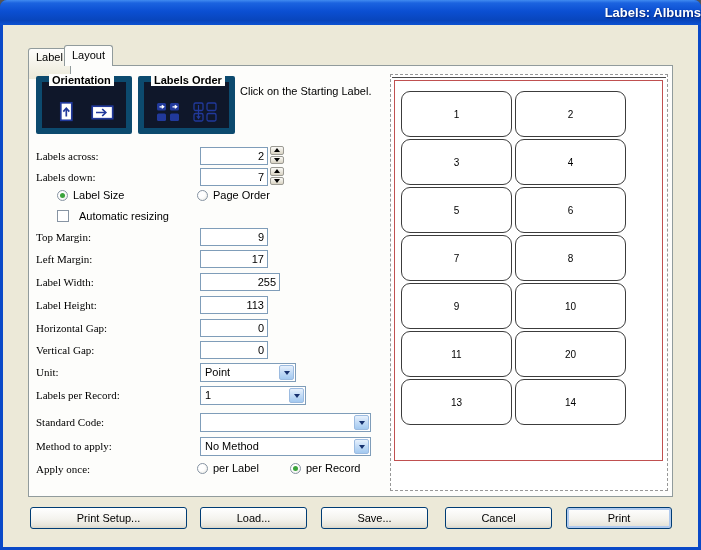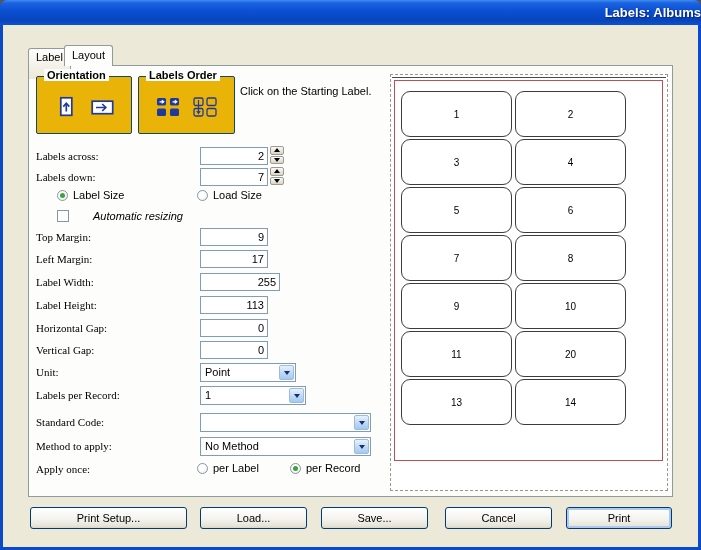--- a/index.html
+++ b/index.html
@@ -9,42 +9,42 @@
   .titlebar{position:absolute;top:0;left:0;right:0;height:25px;
     background:linear-gradient(180deg,#418BF0 0%,#1B63E0 12%,#0B4FD2 45%,#0845BC 82%,#0C52D2 100%);
     display:flex;align-items:center;padding-left:9px;justify-content:flex-end;}
   .titlebar .title{color:#fff;font-weight:bold;font-size:13px;text-shadow:1px 1px 2px rgba(0,20,90,.85);}
   .content{position:absolute;left:3px;top:25px;width:695px;height:522px;background:#ECE9D8;}
   .tab{position:absolute;z-index:2;font-size:11px;padding:0 7px;border:1px solid #919B9C;border-bottom:none;
     border-radius:3px 3px 0 0;white-space:nowrap;cursor:default;}
   .tab-inactive{top:23px;height:31px;line-height:16px;background:linear-gradient(#FDFDFB,#ECE9D8);}
   .tab-active{top:20px;height:21px;line-height:19px;background:#FDFDFB;z-index:4;}
   .panel{position:absolute;left:25px;top:40px;width:645px;height:432px;background:#FDFDFB;border:1px solid #919B9C;z-index:1;}
-  .groupbox{position:absolute;z-index:3;border:1px solid #0c4a6e;border-radius:2px;background:#eab308;}
+  .groupbox{position:absolute;z-index:3;border:6px solid #0c4a6e;border-radius:2px;background:#0f172a;}
   .group-title{position:absolute;top:-8px;left:7px;background:#FDFDFB;padding:0 3px;font-weight:bold;}
   .icon-row{display:flex;gap:9px;justify-content:center;margin-top:17px;}
   .iconbtn{width:28px;height:26px;display:flex;align-items:center;justify-content:center;cursor:pointer;}
   .flabel{position:absolute;left:33px;height:18px;line-height:18px;z-index:3;font-family:Liberation Serif, serif;}
   .num-input{position:absolute;z-index:3;border:1px solid #7F9DB9;background:#fff;
     font:11px "Liberation Sans",sans-serif;text-align:right;padding:0 3px;height:18px;}
   .spinner{position:absolute;z-index:3;width:14px;height:18px;display:flex;flex-direction:column;gap:1px;}
   .spin{flex:1;background:linear-gradient(#FBFAF7,#D9D4C4);border:1px solid #9B9A93;border-radius:2px;
     display:flex;align-items:center;justify-content:center;cursor:pointer;}
   .tri-up{width:0;height:0;border-left:3px solid transparent;border-right:3px solid transparent;border-bottom:4px solid #000;}
   .tri-down{width:0;height:0;border-left:3px solid transparent;border-right:3px solid transparent;border-top:4px solid #000;}
   .combo{position:absolute;z-index:3;border:1px solid #7F9DB9;background:#fff;height:19px;line-height:17px;
     padding:0 20px 0 4px;cursor:default;white-space:nowrap;overflow:hidden;}
   .combo-btn{position:absolute;right:1px;top:1px;width:15px;height:15px;border:1px solid #9CBBE0;border-radius:2px;
     background:linear-gradient(#E8F1FC 0%,#C2DBF6 50%,#A3C9F0 100%);display:flex;align-items:center;justify-content:center;cursor:pointer;}
   .combo-tri{width:0;height:0;border-left:3px solid transparent;border-right:3px solid transparent;border-top:4px solid #16306E;}
   .radio-wrap{position:absolute;z-index:3;display:flex;align-items:center;gap:5px;height:14px;cursor:default;}
   .radio{width:11px;height:11px;border:1px solid #8794A3;border-radius:50%;
     background:radial-gradient(circle at 35% 35%,#FFFFFF 40%,#E6E6E0 100%);position:relative;flex:none;}
   .radio.sel::after{content:"";position:absolute;left:2px;top:2px;width:5px;height:5px;border-radius:50%;background:#3BA33B;}
-  .check-wrap{position:absolute;z-index:3;display:flex;align-items:center;gap:24px;height:14px;cursor:default;font-style:italic;}
+  .check-wrap{position:absolute;z-index:3;display:flex;align-items:center;gap:10px;height:14px;cursor:default;}
   .checkbox{width:12px;height:12px;border:1px solid #8794A3;background:#fff;flex:none;}
   .xp-btn{position:absolute;z-index:3;top:482px;height:22px;border:1px solid #003C74;border-radius:3px;
     background:linear-gradient(180deg,#FFFFFF 0%,#F4F3EE 55%,#E7E4D9 88%,#D9D5C9 100%);
     font:11px "Liberation Sans",sans-serif;cursor:pointer;}
   .xp-btn.default{box-shadow:inset 0 0 0 2px #AFC9EE;}
   .preview{position:absolute;z-index:3;left:387px;top:49px;width:278px;height:417px;background:#fff;border:1px dashed #979797;}
   .preview-topline{position:absolute;left:1px;right:1px;top:2px;height:1px;background:#4A4A4A;}
   .preview-page{position:absolute;left:3px;top:5px;width:269px;height:381px;border:1px solid #C05050;}
   .preview-grid{position:absolute;left:6px;top:10px;display:grid;grid-template-columns:repeat(2,111px);
     grid-auto-rows:46px;column-gap:3px;row-gap:2px;}
@@ -134,21 +134,21 @@
           <i class="tri-down"></i>
         </div>
     </div>
 
     <div class="radio-wrap" style="left:54px;top:163px">
       <span class="radio sel"></span>
       <span>Label Size</span>
     </div>
     <div class="radio-wrap" style="left:194px;top:163px">
       <span class="radio"></span>
-      <span>Load Size</span>
+      <span>Page Order</span>
     </div>
 
     <div class="check-wrap" style="left:54px;top:184px">
       <span class="checkbox"></span>
       <span>Automatic resizing</span>
     </div>
 
     <div class="flabel" style="top:203px">Top Margin:</div>
     <input class="num-input" style="left: 197px; top: 203px; width: 68px;" value="9">
 

